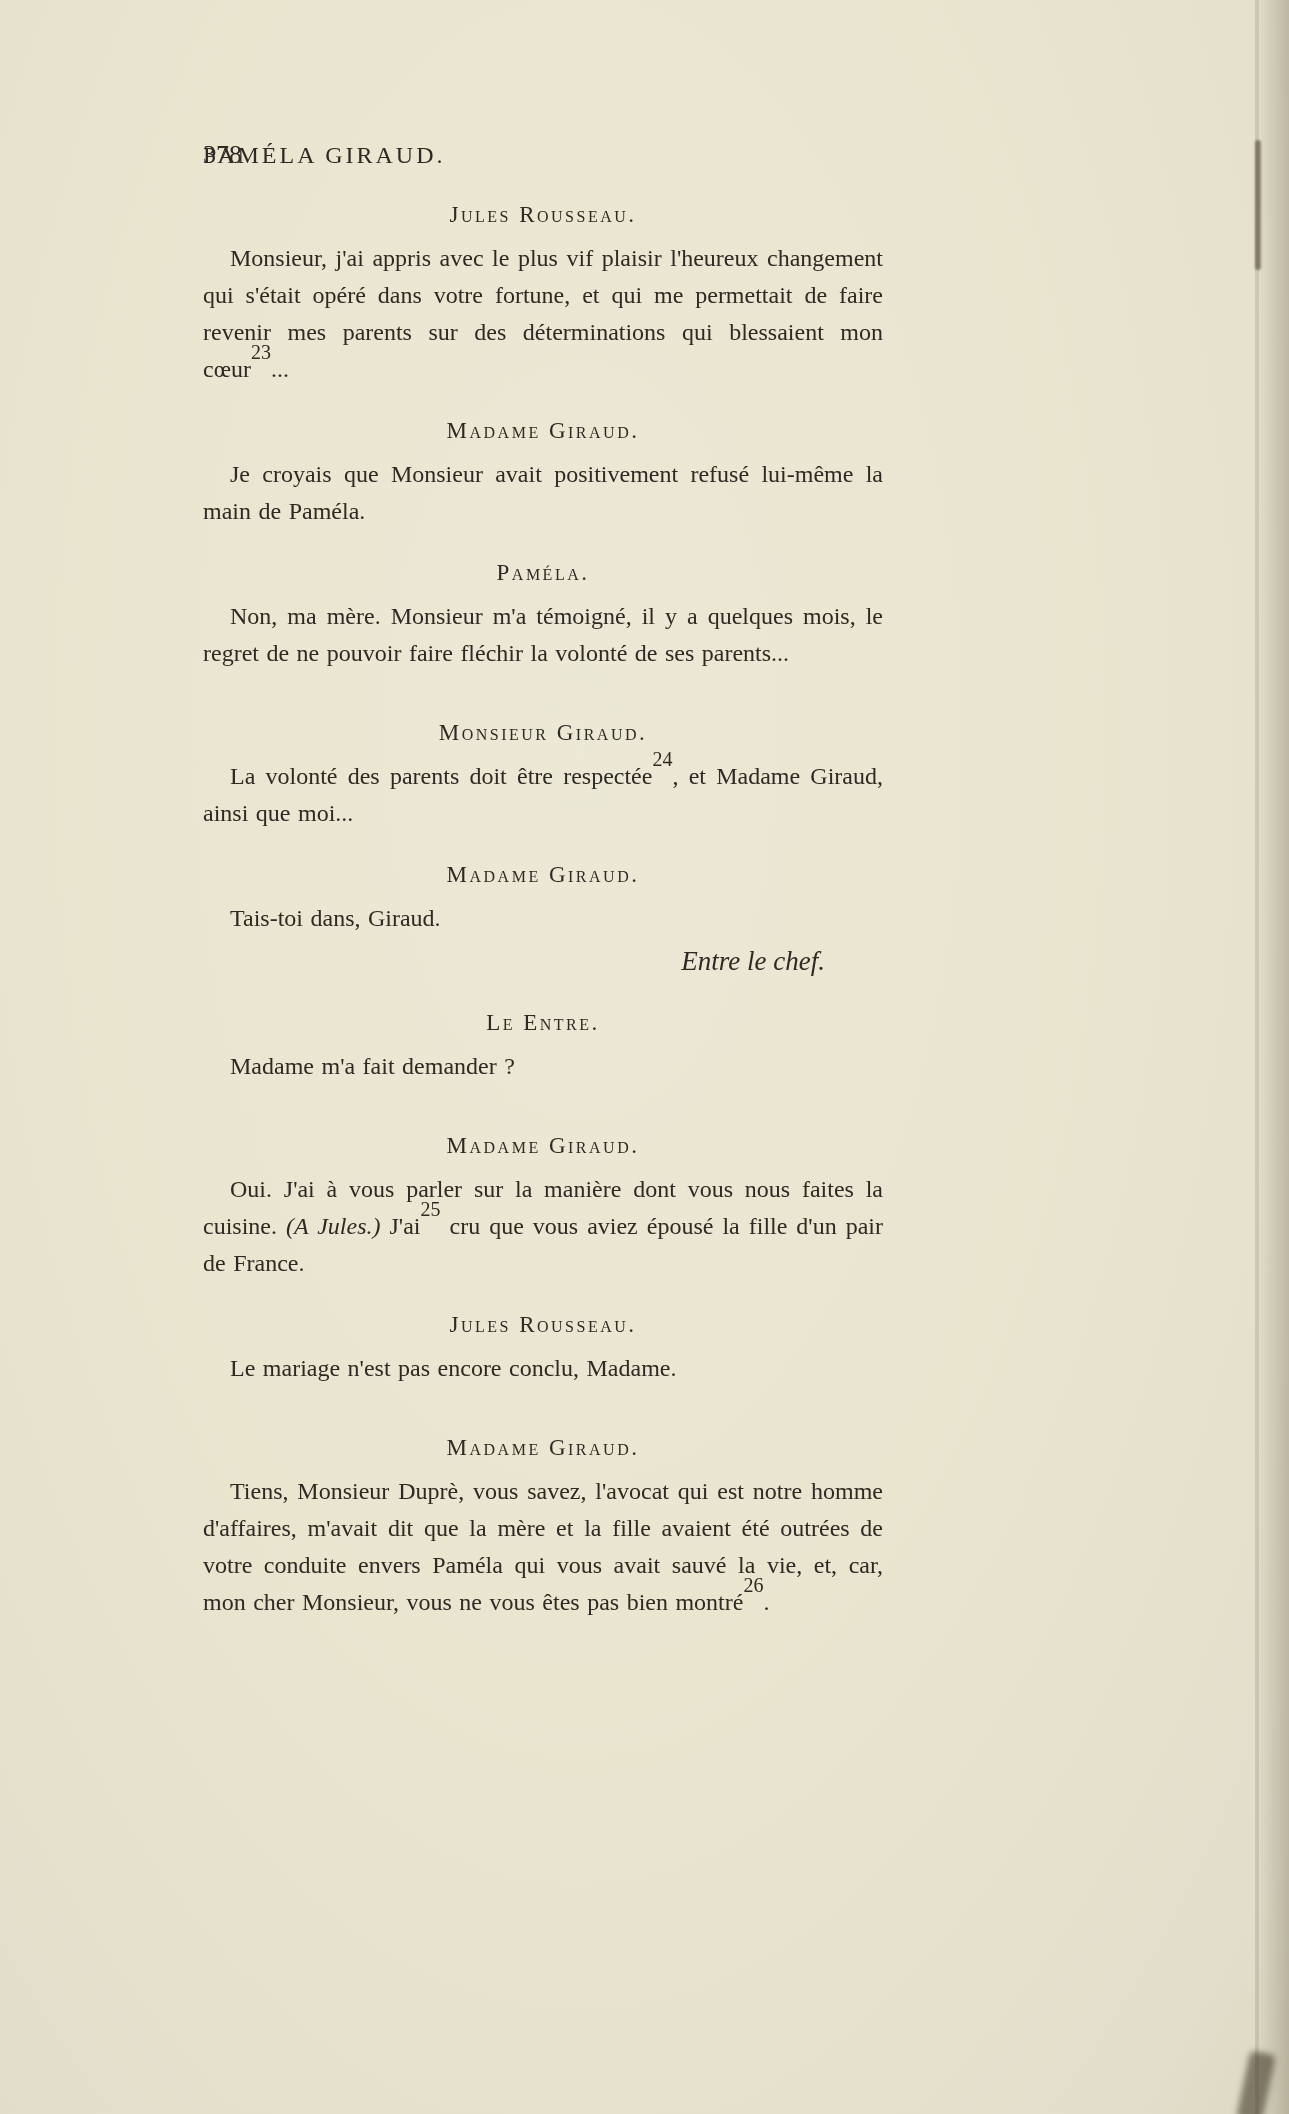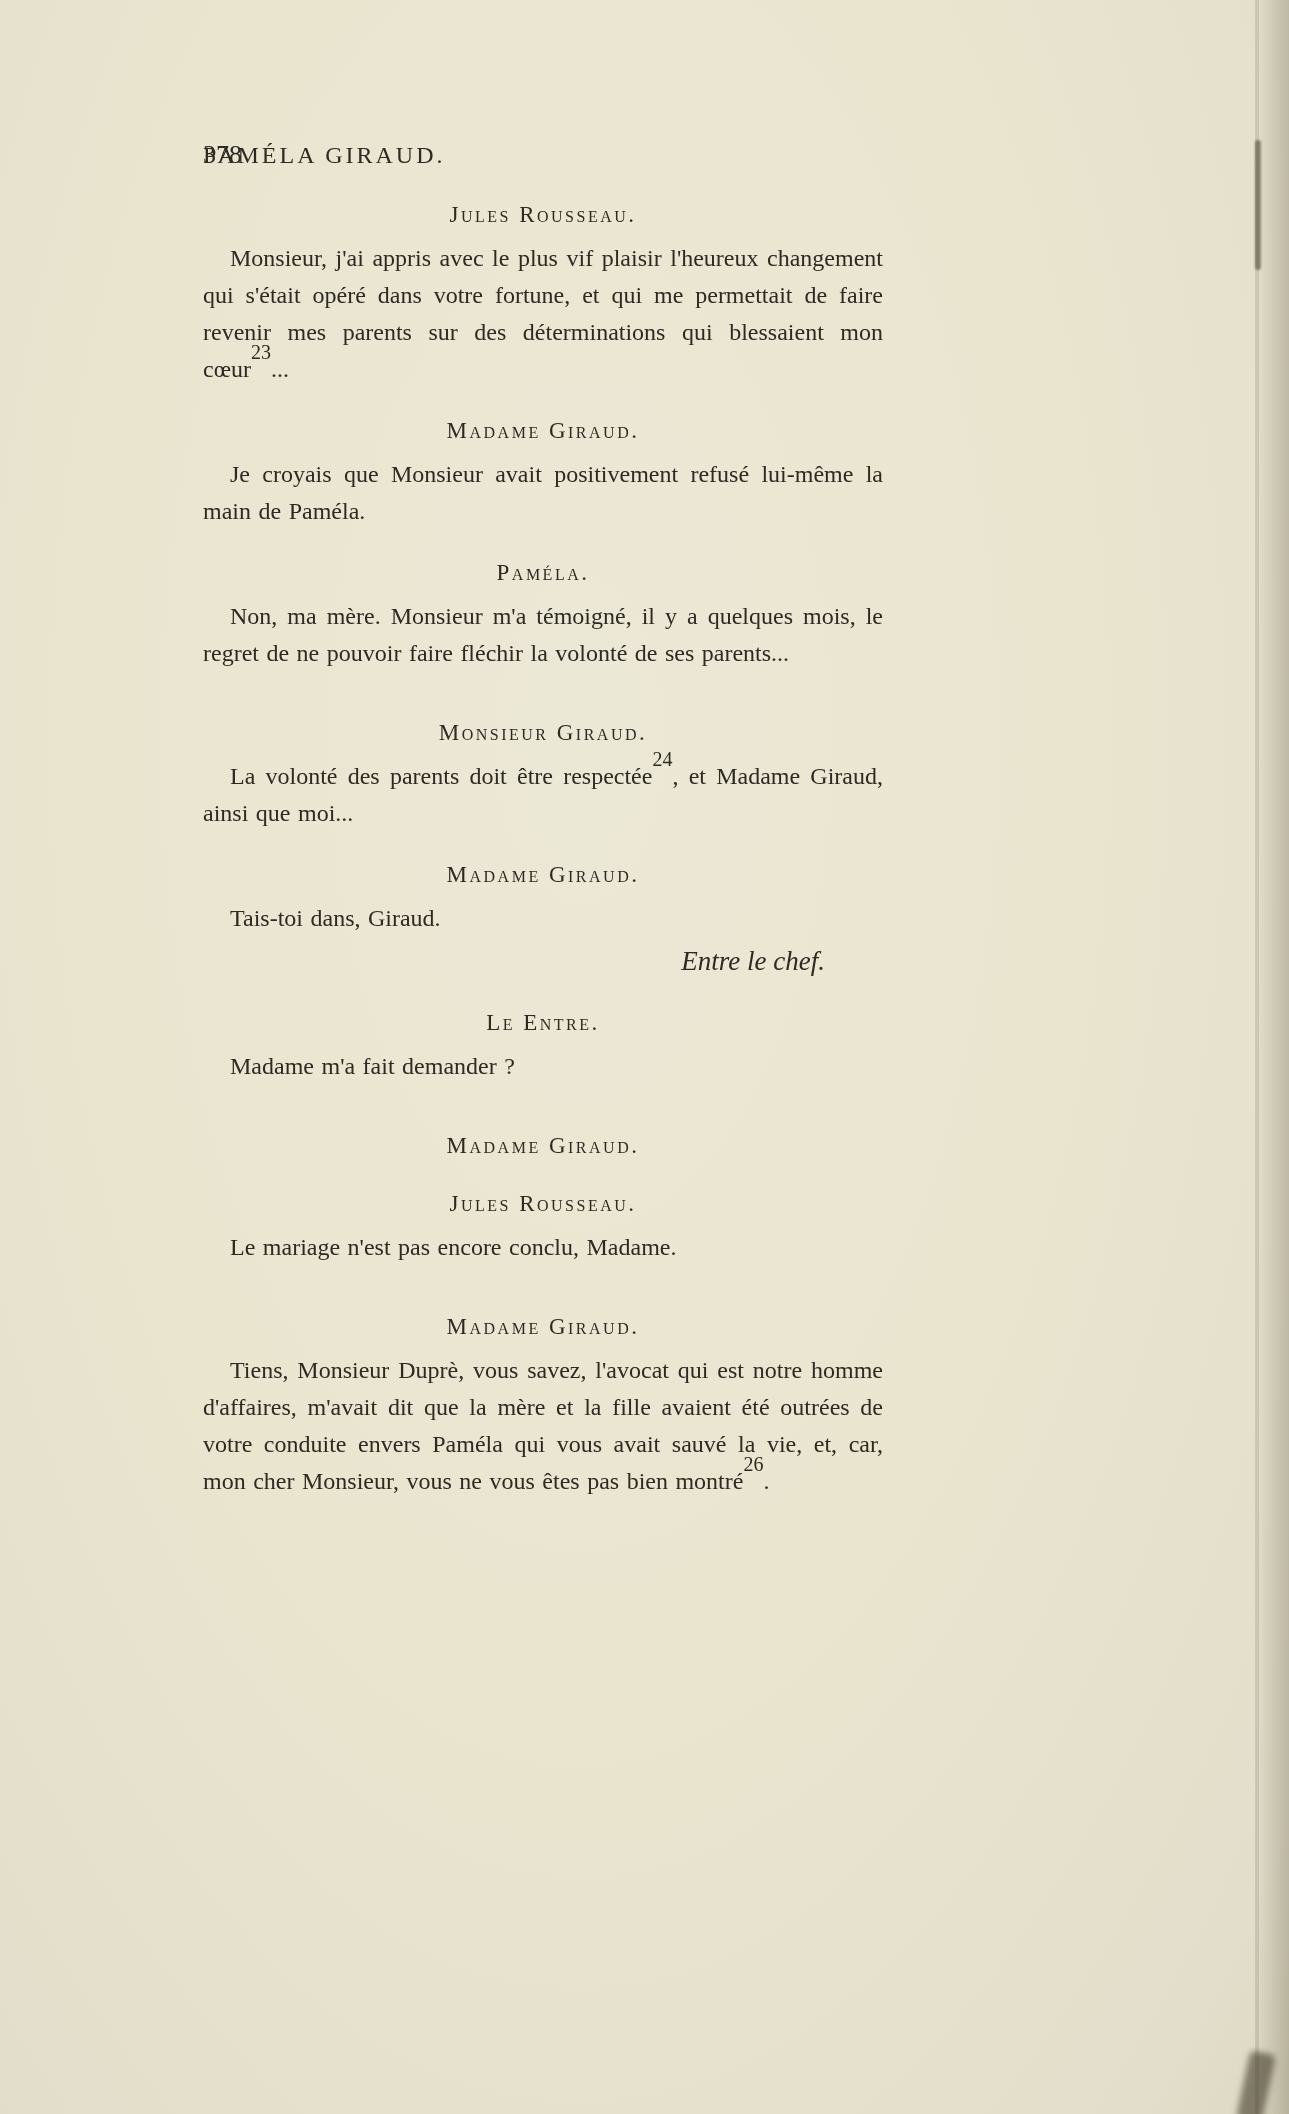--- a/index.html
+++ b/index.html
@@ -125,20 +125,21 @@
 
     <h3 class="speaker">Madame Giraud.</h3>
     <p class="speech">Tais-toi dans, Giraud.</p>
 
     <p class="stage-direction">Entre le chef.</p>
 
     <h3 class="speaker">Le Entre.</h3>
     <p class="speech">Madame m'a fait demander ?</p>
 
     <h3 class="speaker gap-lg">Madame Giraud.</h3>
+    <p class="speech"><span>Oui. J'ai à vous parler sur la manière dont vous nous faites la cuisine. </span><span class="inline-italic">(A Jules.)</span><span> J'ai</span><sup class="fn">25</sup><span> cru que vous aviez épousé la fille d'un pair de France.</span></p>
 
     <h3 class="speaker">Jules Rousseau.</h3>
     <p class="speech">Le mariage n'est pas encore conclu, Madame.</p>
 
     <h3 class="speaker gap-lg">Madame Giraud.</h3>
     <p class="speech"><span>Tiens, Monsieur Duprè, vous savez, l'avocat qui est notre homme d'affaires, m'avait dit que la mère et la fille avaient été outrées de votre conduite envers Paméla qui vous avait sauvé la vie, et, car, mon cher Monsieur, vous ne vous êtes pas bien montré</span><sup class="fn">26</sup><span>.</span></p>
 
   </div>
 </div>
 

